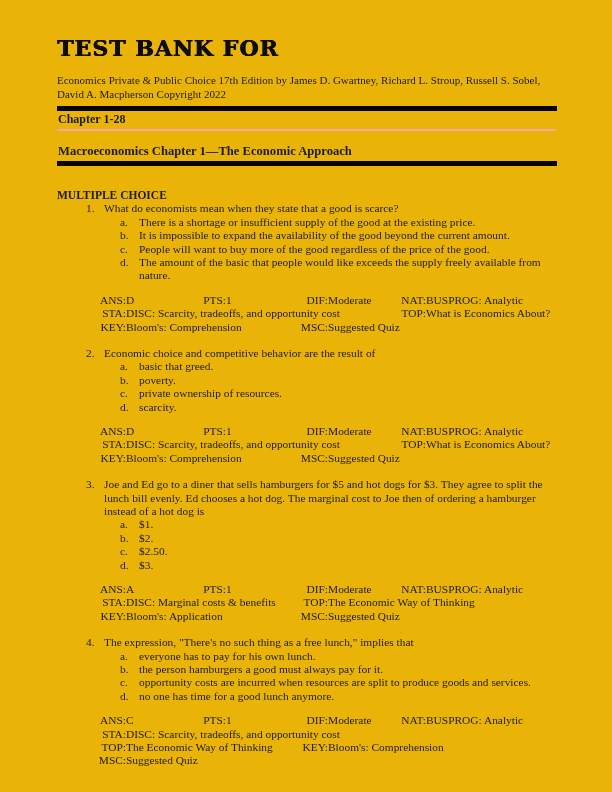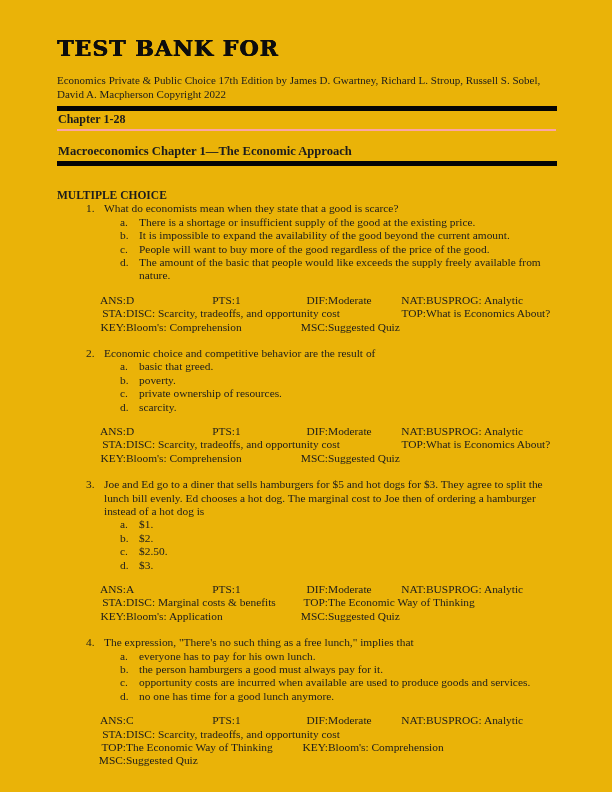--- a/index.html
+++ b/index.html
@@ -62,21 +62,21 @@
   .qstem{flex:1 1 auto;max-width:453px;}
   .choices{padding-left:34px;}
   .choice{display:flex;}
   .cletter{flex:0 0 19px;}
   .ctext{flex:1 1 auto;max-width:404px;}
   .meta{margin-top:11px;}
   .meta-row{position:relative;height:13.4px;text-align:right;}
   .meta-cell{position:absolute;top:0;white-space:nowrap;}
   .meta-cell .meta-label{display:inline-block;min-width:29px;}
   .c0{left:11px;}
-  .c1{left:120px;}
+  .c1{left:111px;}
   .c2{left:213px;}
   .c3{left:311px;}
 </style>
 </head>
 <body>
 
 <div class="page">
   <div class="title">TEST BANK FOR</div>
   <div class="subtitle">Economics Private &amp; Public Choice 17th Edition by James D. Gwartney, Richard L. Stroup, Russell S. Sobel, David A. Macpherson Copyright 2022</div>
   <div class="bar bar-top"></div>
@@ -214,21 +214,21 @@
           <div class="choice">
             <span class="cletter">a.</span>
             <span class="ctext">everyone has to pay for his own lunch.</span>
           </div>
           <div class="choice">
             <span class="cletter">b.</span>
             <span class="ctext">the person hamburgers a good must always pay for it.</span>
           </div>
           <div class="choice">
             <span class="cletter">c.</span>
-            <span class="ctext">opportunity costs are incurred when available are used to produce goods and services.</span>
+            <span class="ctext">opportunity costs are incurred when resources are split to produce goods and services.</span>
           </div>
           <div class="choice">
             <span class="cletter">d.</span>
             <span class="ctext">no one has time for a good lunch anymore.</span>
           </div>
         </div>
         <div class="meta">
           <div class="meta-row">
             <span class="meta-cell c0"><span class="meta-label">ANS:</span><span class="meta-value">C</span></span>
             <span class="meta-cell c1"><span class="meta-label">PTS:</span><span class="meta-value">1</span></span>

